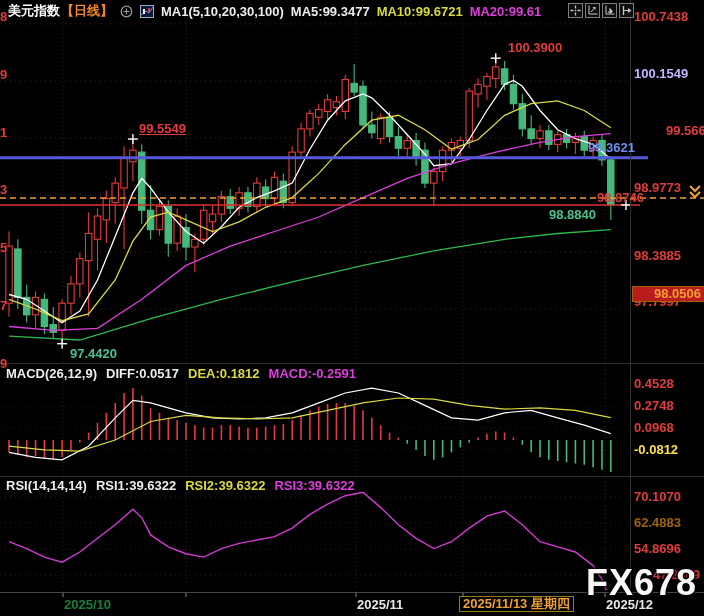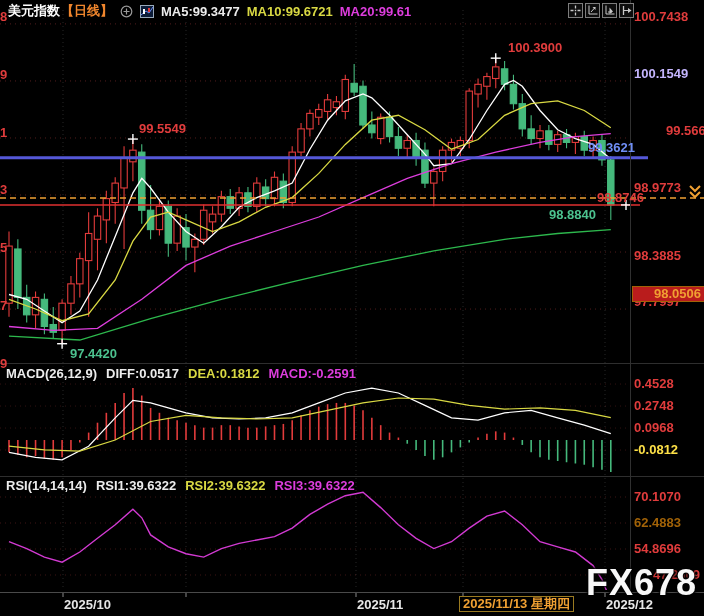--- a/index.html
+++ b/index.html
@@ -468,20 +468,21 @@
         </svg>
     </span>
     <span style="display:inline-flex">
       <svg width="14" height="13" viewBox="0 0 14 13">
           <rect x="0.5" y="0.5" width="13" height="12" fill="#0c1c38" stroke="#9ab"></rect>
           <path d="M1 10l5-4 3 2 4-6" stroke="#6f8ef5" stroke-width="1" fill="none"></path>
           <rect x="3" y="4" width="2" height="5" fill="#fff"></rect>
           <rect x="8" y="3" width="2" height="4" fill="#e23b3b"></rect>
         </svg>
     </span>
+    <span class="tb-white">MA1(5,10,20,30,100)</span>
     <span class="tb-white">MA5:99.3477</span>
     <span class="tb-yellow">MA10:99.6721</span>
     <span class="tb-magenta">MA20:99.61</span>
   </div>
 
   <div id="toolbar">
     <span class="tool">
       <svg width="11" height="11" viewBox="0 0 11 11">
           <path d="M5.5 0.5v3M5.5 7.5v3M0.5 5.5h3M7.5 5.5h3" stroke="#c8c8c8" stroke-width="1.3"></path>
           <rect x="4.8" y="4.8" width="1.4" height="1.4" fill="#c8c8c8"></rect>
@@ -540,26 +541,26 @@
       <div class="lbl" style="left: 0px; top: 299px; color: rgb(224, 60, 60);">7</div>
       <div class="lbl" style="left: 0px; top: 357px; color: rgb(224, 60, 60);">9</div>
       <div class="lbl" style="left: 634px; top: 377.034px; color: rgb(224, 60, 60);">0.4528</div>
       <div class="lbl" style="left: 634px; top: 399.035px; color: rgb(224, 60, 60);">0.2748</div>
       <div class="lbl" style="left: 634px; top: 421.036px; color: rgb(224, 60, 60);">0.0968</div>
       <div class="lbl" style="left: 634px; top: 443.036px; color: #fde047;">-0.0812</div>
       <div class="lbl" style="left: 634px; top: 490.01px; color: rgb(224, 60, 60);">70.1070</div>
       <div class="lbl" style="left: 634px; top: 516.005px; color: #a16207;">62.4883</div>
       <div class="lbl" style="left: 634px; top: 542px; color: rgb(224, 60, 60);">54.8696</div>
       <div class="lbl" style="left: 634px; top: 567.995px; color: rgb(224, 60, 60); margin-left: 19px;">47.2509</div>
-      <div class="lbl" style="left: 139px; top: 122.055px; color: rgb(224, 60, 60);">99.5549</div>
+      <div class="lbl" style="left: 139px; top: 122.055px; color: rgb(224, 60, 60); text-decoration: underline;">99.5549</div>
       <div class="lbl" style="left: 508px; top: 41.1701px; color: rgb(224, 60, 60);">100.3900</div>
       <div class="lbl" style="left: 70px; top: 346.705px; color: rgb(76, 194, 143);">97.4420</div>
       <div class="lbl" style="left: 549px; top: 207.947px; color: rgb(76, 194, 143);">98.8840</div>
       <div class="lbl" style="left: 597px; top: 190.947px; color: rgb(224, 60, 60);">98.8746</div>
       <div class="lbl" style="left: 588px; top: 140.729px; color: rgb(111, 142, 245);">99.3621</div>
-      <div class="lbl" style="left: 64px; top: 598px; color: #e5e5e5;">2025/10</div>
+      <div class="lbl" style="left: 64px; top: 598px; color: #15803d;">2025/10</div>
       <div class="lbl" style="left: 357px; top: 598px; color: rgb(232, 232, 232);">2025/11</div>
       <div class="lbl hl-date" style="left: 459px; top: 596px; color: rgb(240, 160, 50);">2025/11/13 星期四</div>
       <div class="lbl" style="left: 606px; top: 598px; color: rgb(232, 232, 232);">2025/12</div>
     </div>
 
   <div id="watermark">FX678</div>
 </div>
 
 </body></html>

